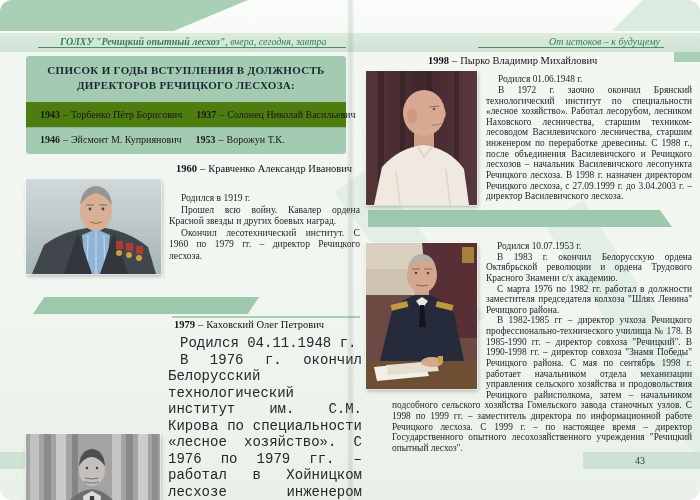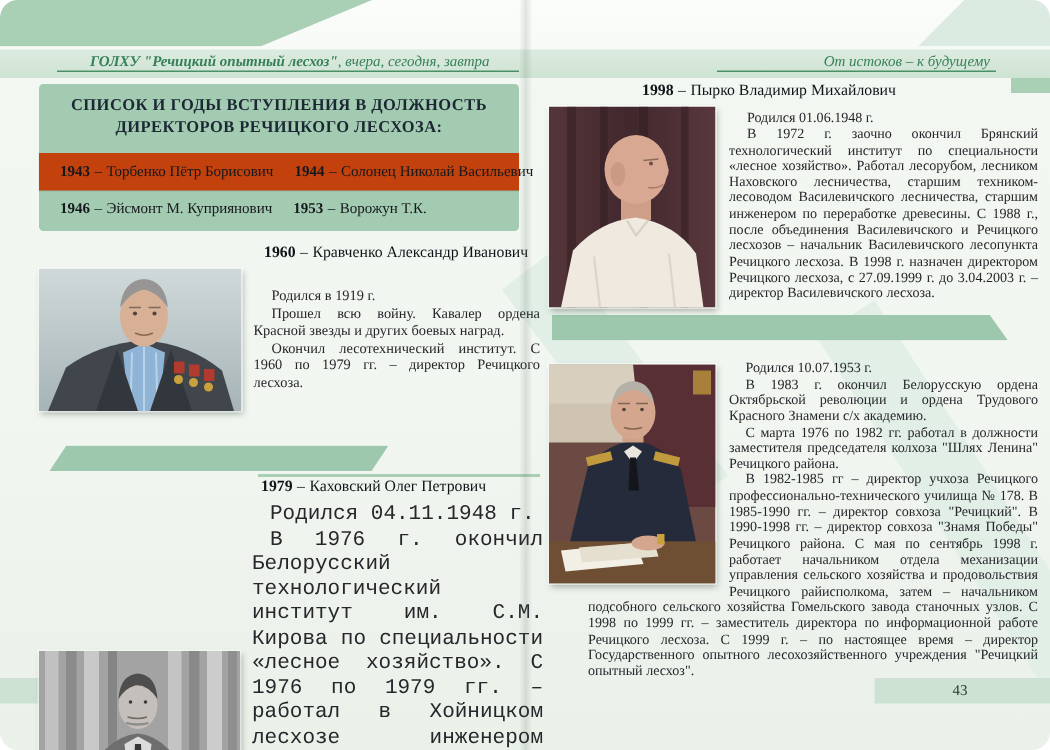--- a/index.html
+++ b/index.html
@@ -32,21 +32,21 @@
        border-bottom:1px solid #4b8f68;z-index:2;box-sizing:border-box;}
   .hdr-left{left:38px;width:308px;padding-left:22px;}
   .hdr-right{left:478px;width:186px;text-align:right;padding-right:4px;}
   .hstrong{font-weight:bold;}
   
   .tblock{position:absolute;left:26px;top:56px;width:320px;height:98px;z-index:2;
           background:#a3cbb1;border-radius:3px;box-sizing:border-box;padding-top:7px;}
   .ptitle{text-align:center;font-weight:bold;font-size:11px;line-height:1.4;
           color:#1b2733;letter-spacing:.3px;}
   .trow{display:flex;align-items:center;height:25px;font-size:10px;color:#15181c;}
-  .trow.white{background:#c2410c;margin-top:8px;box-shadow:0 1px 1px rgba(60,80,65,.18);}
+  .trow.white{background:#4d7c0f;margin-top:8px;box-shadow:0 1px 1px rgba(60,80,65,.18);}
   .tcell{box-sizing:border-box;padding-left:14px;white-space:nowrap;}
   .tc1{flex:0 0 47%;}
   .tc2{flex:0 0 53%;}
   .yr{font-weight:bold;}
   .sep{padding:0 3px;}
   
   .entry{position:absolute;z-index:2;}
   .entry-heading{font-size:10.5px;color:#101418;}
   .prow{display:flex;align-items:center;margin-top:5px;}
   .photo{flex:none;box-shadow:0 0 0 1px rgba(255,255,255,.55),1px 2px 4px rgba(40,55,45,.35);}
@@ -91,21 +91,21 @@
   <div class="hdr hdr-left"><span class="hstrong">ГОЛХУ "Речицкий опытный лесхоз"</span><span>, вчера, сегодня, завтра</span></div>
   <div class="hdr hdr-right"><span>От истоков – к будущему</span></div>
 
   <div class="tblock">
     <div class="ptitle">
       <div>СПИСОК И ГОДЫ ВСТУПЛЕНИЯ В ДОЛЖНОСТЬ</div>
       <div>ДИРЕКТОРОВ РЕЧИЦКОГО ЛЕСХОЗА:</div>
     </div>
     <div class="trow white">
       <div class="tcell tc1"><span class="yr">1943</span><span class="sep">–</span><span>Торбенко Пётр Борисович</span></div>
-      <div class="tcell tc2"><span class="yr">1944</span><span class="sep">–</span><span>Солонец Николай Васильевич</span></div>
+      <div class="tcell tc2"><span class="yr">1937</span><span class="sep">–</span><span>Солонец Николай Васильевич</span></div>
     </div>
     <div class="trow">
       <div class="tcell tc1"><span class="yr">1946</span><span class="sep">–</span><span>Эйсмонт М. Куприянович</span></div>
       <div class="tcell tc2"><span class="yr">1953</span><span class="sep">–</span><span>Ворожун Т.К.</span></div>
     </div>
   </div>
 
   <div class="entry" id="sec1960">
     <div class="entry-heading"><span class="yr">1960</span><span class="sep">–</span><span>Кравченко Александр Иванович</span></div>
     <div class="prow">

